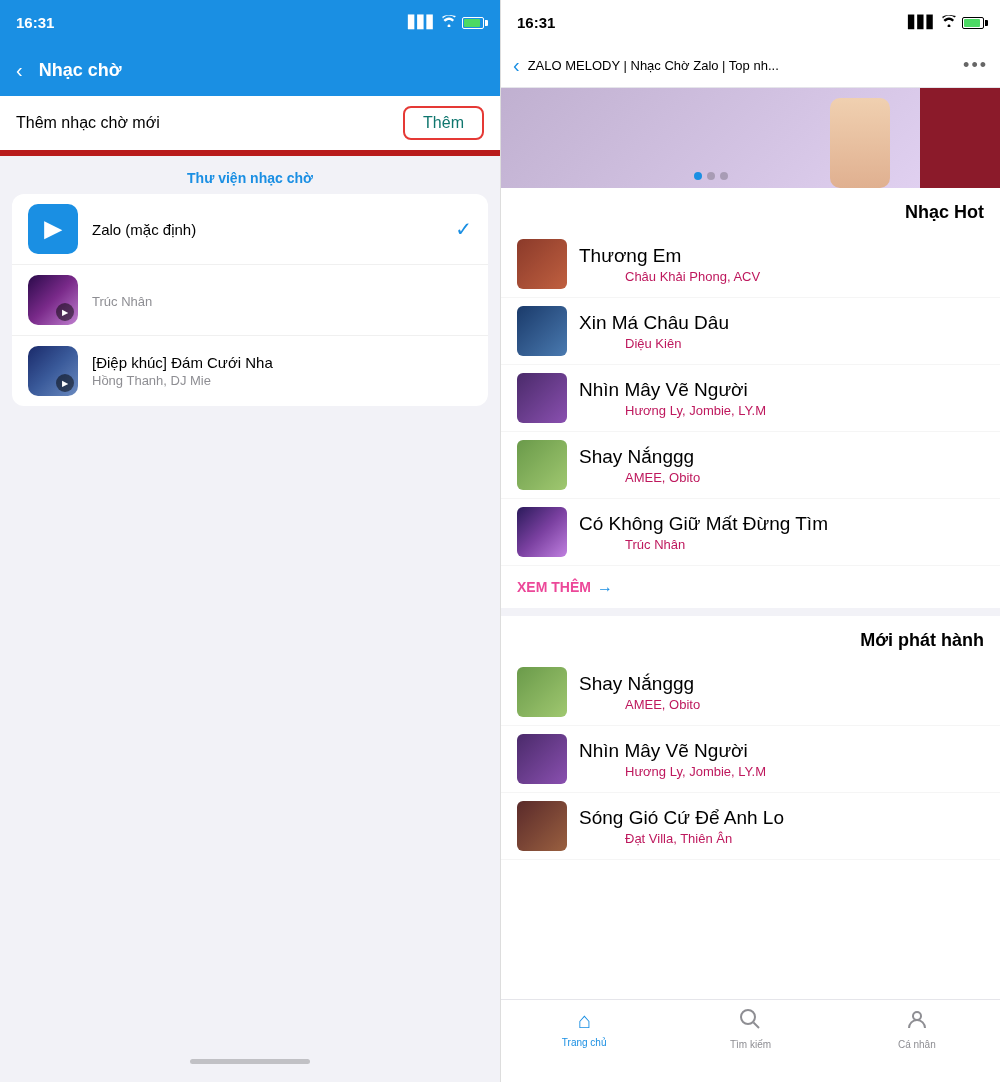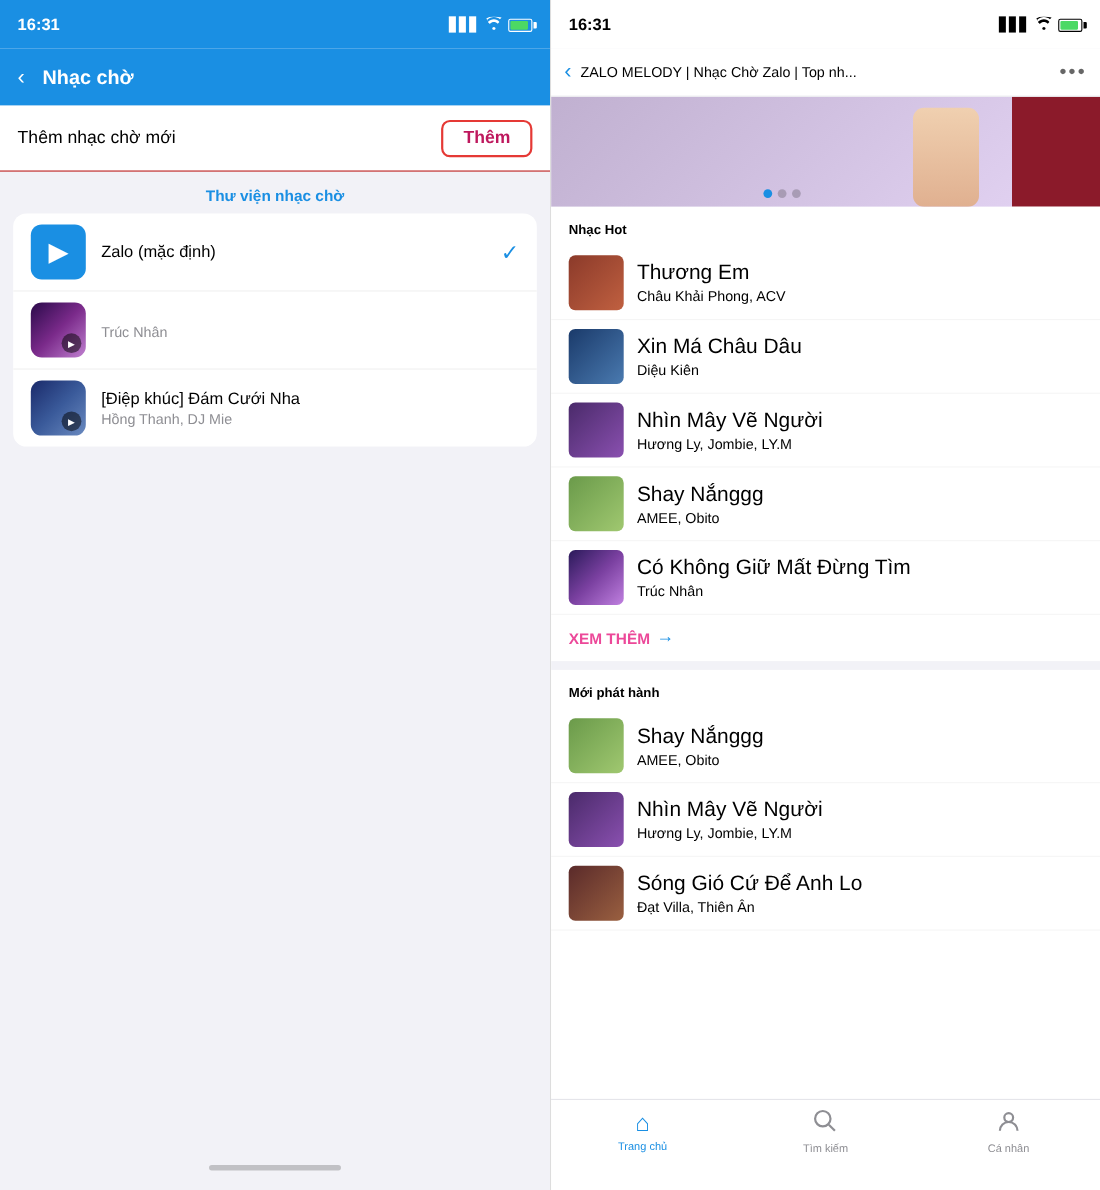--- a/index.html
+++ b/index.html
@@ -57,35 +57,35 @@
       margin-right: 36px;
     }
 
     .add-row {
       background: white;
       display: flex;
       align-items: center;
       justify-content: space-between;
       padding: 0 16px;
       height: 60px;
-      border-bottom: 1px solid #b91c1c;
+      border-bottom: 6px solid #b91c1c;
     }
     .them-button-wrapper {
       border: 2px solid #e53935;
       border-radius: 8px;
       padding: 6px 18px;
       background: white;
     }
     .them-button {
       font-size: 16px;
-      color: #be185d;
+      color: #0f766e;
       background: none;
       border: none;
       cursor: pointer;
-      font-weight: 700;
+      font-weight: 400;
     }
 
     .section-header {
       padding: 14px 16px 8px;
       font-size: 14px;
       color: #1a8fe3;
       font-weight: 600;
       text-align: center;
     }
 
@@ -248,42 +248,43 @@
     }
 
     .right-content {
       flex: 1;
       overflow-y: auto;
       background: white;
       padding: 0;
     }
 
     .section-title {
-      font-size: 12px;
+      font-size: 18px;
       font-weight: 700;
       color: #000;
       padding: 14px 16px 8px;
+      text-align: right;
     }
 
     .song-item {
       display: flex;
       align-items: center;
       padding: 8px 16px;
       border-bottom: 1px solid #f5f5f5;
     }
     .song-thumb {
       width: 50px;
       height: 50px;
       border-radius: 6px;
       margin-right: 12px;
       flex-shrink: 0;
     }
     .song-info { flex: 1; }
     .song-title { font-size: 19px; font-weight: 500; color: #000; }
-    .song-artist { font-size: 13px; color: #000000; margin-top: 2px; }
+    .song-artist { font-size: 13px; color: #be185d; margin-top: 2px; margin-left: 46px; }
 
     .xem-them-row {
       padding: 12px 16px;
       display: flex;
       align-items: center;
       gap: 6px;
     }
     .xem-them-text {
       font-size: 14px;
       color: #ec4899;

